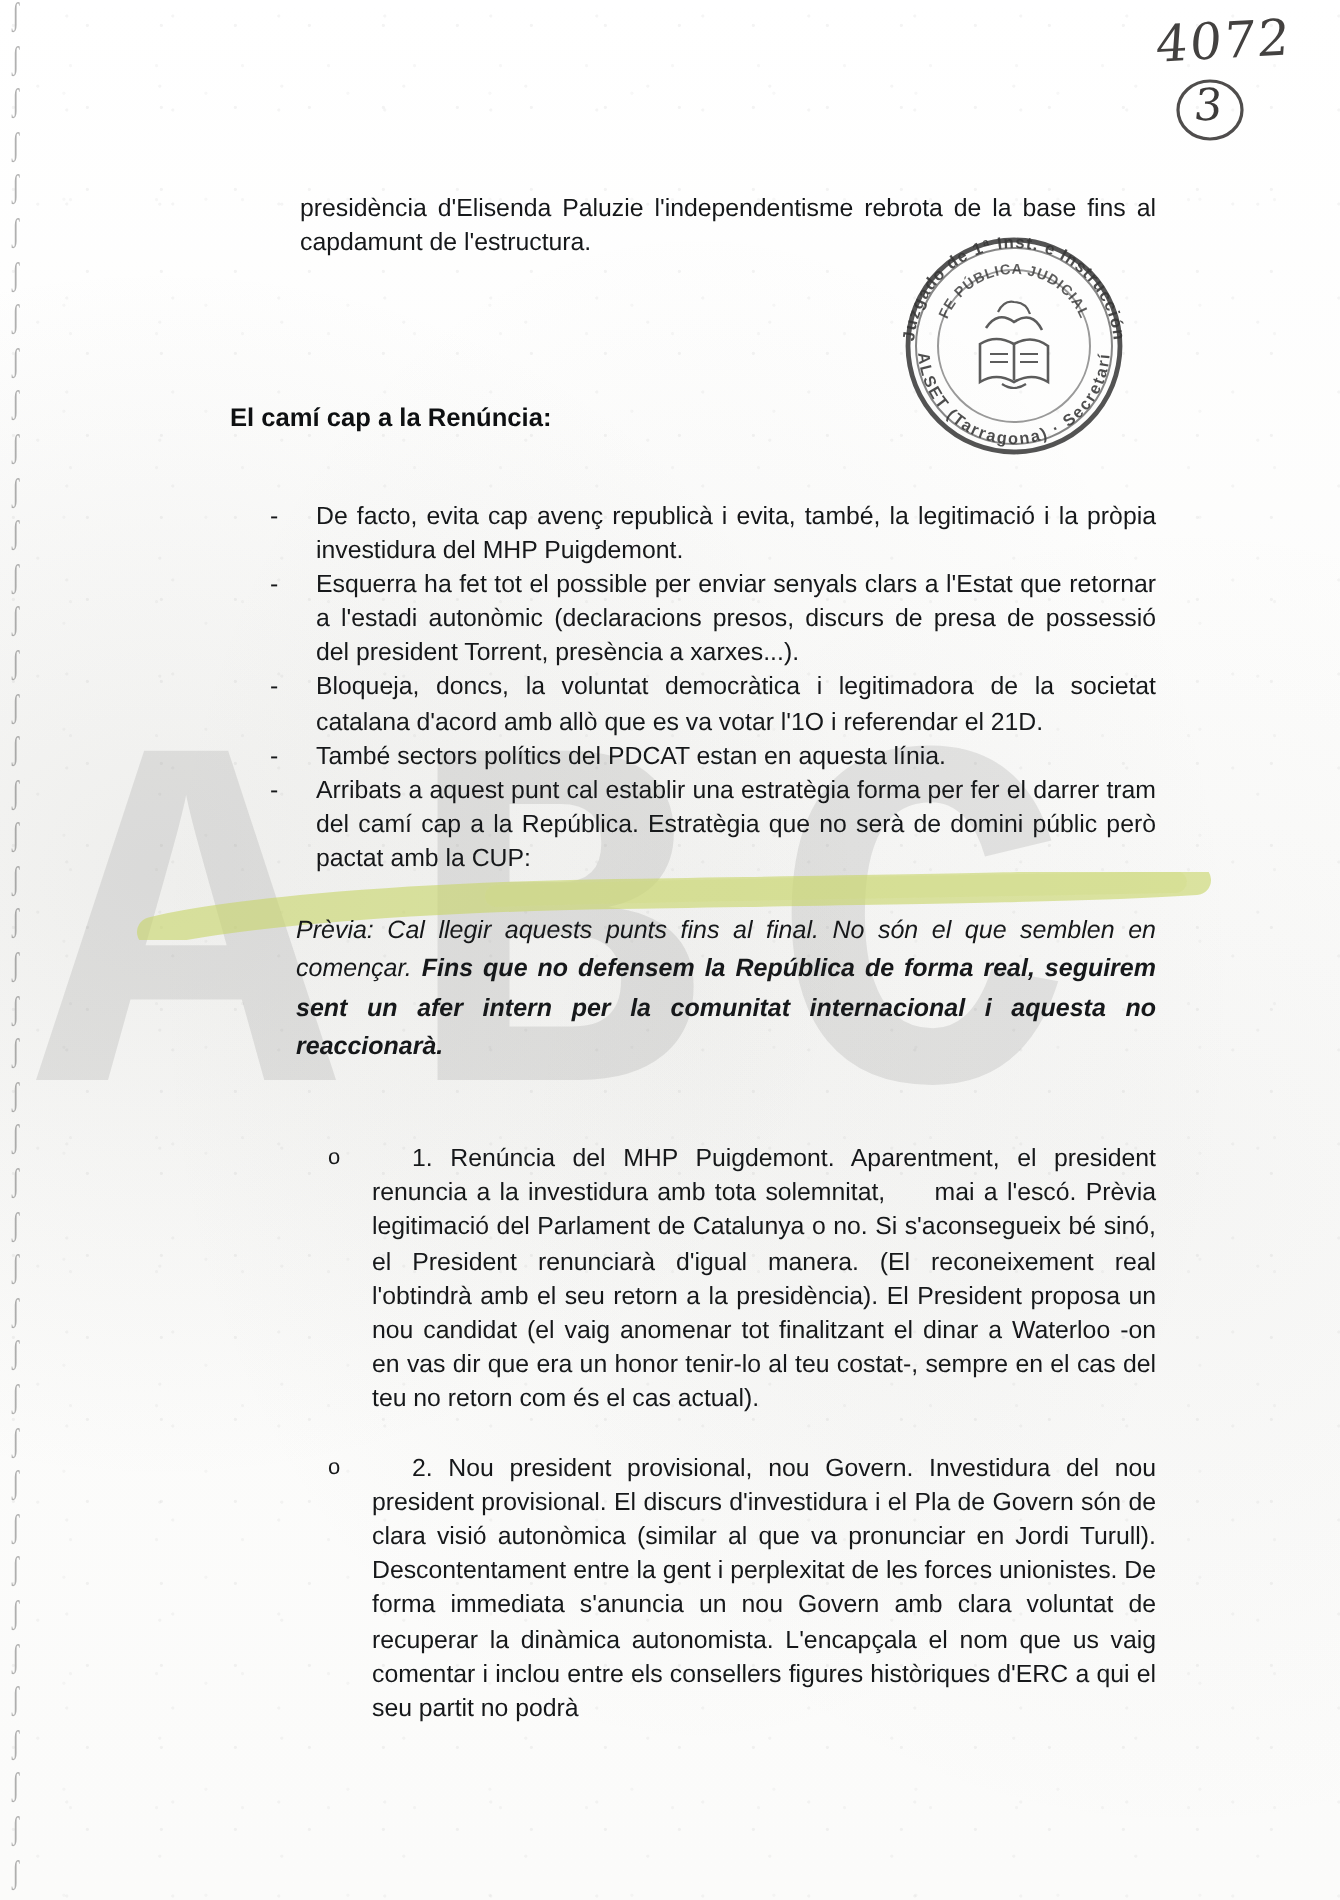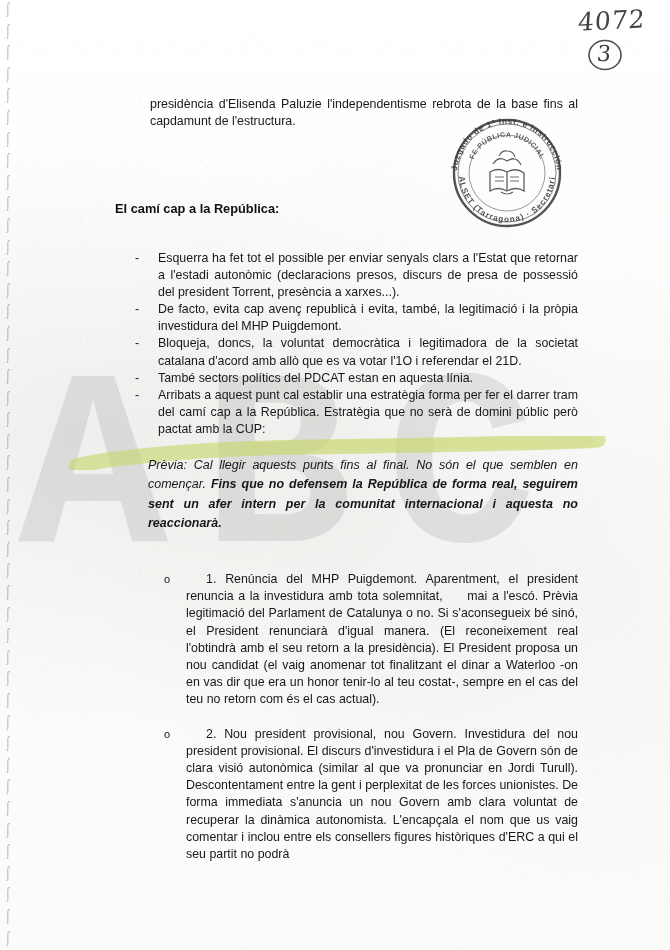--- a/index.html
+++ b/index.html
@@ -327,25 +327,25 @@
       <path d="M52,65 h9 M52,69 h9 M67,65 h9 M67,69 h9" stroke-width="0.9"></path>
       <path d="M56,44 q3,-6 8,-5 q6,0 8,6" stroke-width="1.1"></path>
       <path d="M58,80 q6,4 12,0" stroke-width="1.1"></path>
     </g>
   </svg>
 
   <div class="doc">
 
     <div class="para intro">presidència d'Elisenda Paluzie l'independentisme rebrota de la base fins al capdamunt de l'estructura.</div>
 
-    <div class="heading">El camí cap a la República:</div>
+    <div class="heading">El camí cap a la Renúncia:</div>
 
     <div class="dash-list">
+      <div class="dash-item">De facto, evita cap avenç republicà i evita, també, la legitimació i la pròpia investidura del MHP Puigdemont.</div>
       <div class="dash-item">Esquerra ha fet tot el possible per enviar senyals clars a l'Estat que retornar a l'estadi autonòmic (declaracions presos, discurs de presa de possessió del president Torrent, presència a xarxes...).</div>
-      <div class="dash-item">De facto, evita cap avenç republicà i evita, també, la legitimació i la pròpia investidura del MHP Puigdemont.</div>
       <div class="dash-item">Bloqueja, doncs, la voluntat democràtica i legitimadora de la societat catalana d'acord amb allò que es va votar l'1O i referendar el 21D.</div>
       <div class="dash-item">També sectors polítics del PDCAT estan en aquesta línia.</div>
       <div class="dash-item">Arribats a aquest punt cal establir una estratègia forma per fer el darrer tram del camí cap a la República. Estratègia que no serà de domini públic però pactat amb la CUP:</div>
     </div>
 
     <div class="para previa"><span>Prèvia: Cal llegir aquests punts fins al final. No són el que semblen en començar. </span><b>Fins que no defensem la República de forma real, seguirem sent un afer intern per la comunitat internacional i aquesta no reaccionarà.</b></div>
 
     <div class="circ-list">
       <div class="circ-item"><b>1. Renúncia del MHP Puigdemont.</b><span> Aparentment, el president renuncia a la investidura amb tota solemnitat, </span><b>mai a l'escó.</b><span> Prèvia legitimació del Parlament de Catalunya o no. Si s'aconsegueix bé sinó, el President renunciarà d'igual manera. (El reconeixement real l'obtindrà amb el seu retorn a la presidència). El President proposa un nou candidat (el vaig anomenar tot finalitzant el dinar a Waterloo -on en vas dir que era un honor tenir-lo al teu costat-, sempre en el cas del teu no retorn com és el cas actual).</span></div>
       <div class="circ-item"><b>2. Nou president provisional, nou Govern.</b><span> Investidura del nou president provisional. El discurs d'investidura i el Pla de Govern són de clara visió autonòmica (similar al que va pronunciar en Jordi Turull). Descontentament entre la gent i perplexitat de les forces unionistes. De forma immediata s'anuncia un nou Govern amb clara voluntat de recuperar la dinàmica autonomista. L'encapçala el nom que us vaig comentar i inclou entre els consellers figures històriques d'ERC a qui el seu partit no podrà</span></div>

